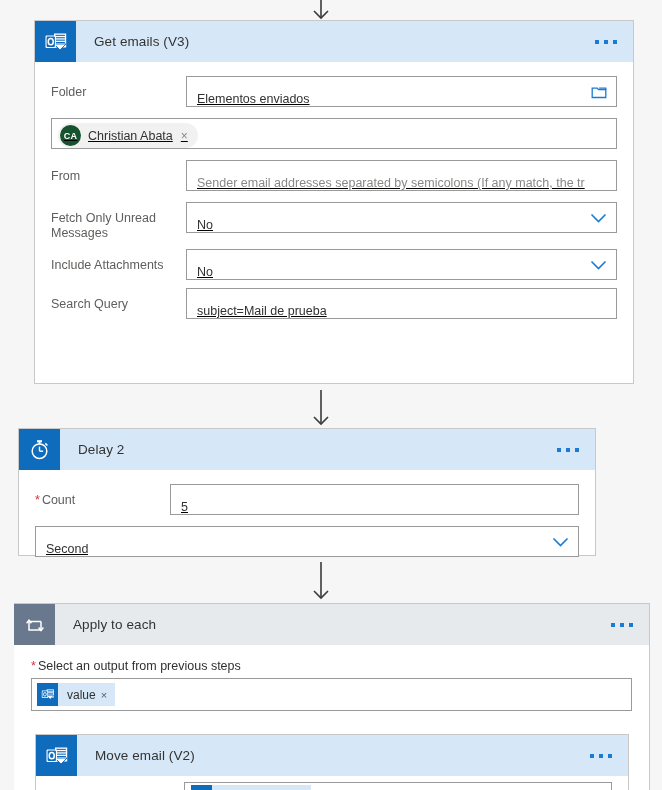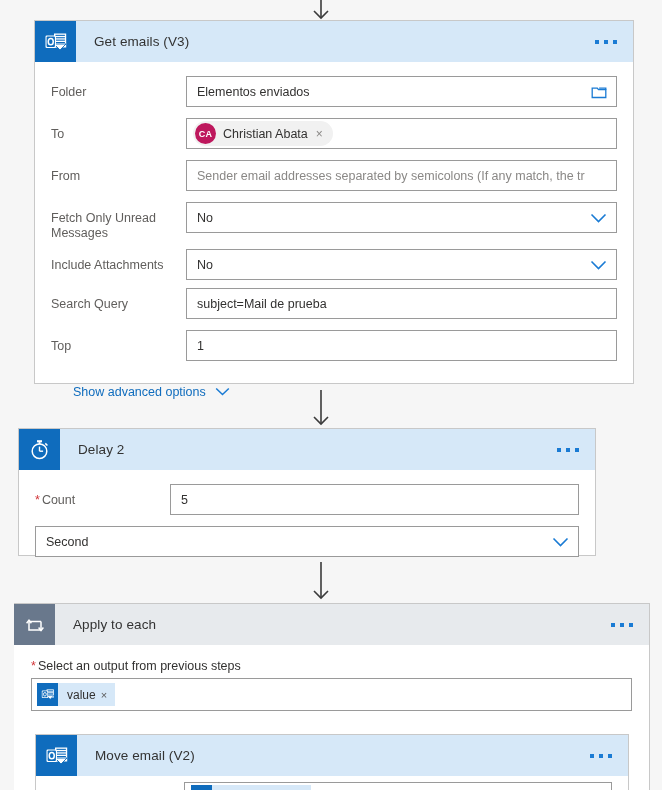--- a/index.html
+++ b/index.html
@@ -84,22 +84,23 @@
     padding-top: 9px;
   }
   .field-label .req { color: #d13438; margin-right: 2px; }
   .control {
     flex: 1 1 auto;
     position: relative;
     min-height: 31px;
     border: 1px solid #9a9a9a;
     background: #ffffff;
     display: flex;
-    align-items: center;
+    align-items: flex-end;
     padding: 0 10px;
+    text-decoration: underline;
   }
   .control .val {
     font-size: 12.5px;
     color: #323130;
     white-space: nowrap;
     overflow: hidden;
   }
   .control .ph {
     font-size: 12.5px;
     color: #8a8886;
@@ -118,21 +119,21 @@
     display: inline-flex;
     align-items: center;
     background: #f1f1f1;
     border-radius: 16px;
     height: 25px;
     padding: 0 2px 0 2px;
   }
   .avatar {
     width: 21px; height: 21px;
     border-radius: 50%;
-    background: #be185d;
+    background: #14532d;
     color: #ffffff;
     font-size: 9px;
     font-weight: bold;
     display: flex;
     align-items: center;
     justify-content: center;
     letter-spacing: .2px;
   }
   .chip-name {
     font-size: 12.5px;
@@ -273,21 +274,20 @@
             <svg width="16" height="14" viewBox="0 0 16 14">
               <path d="M1.2 3.2 h5.1 l1.3 1.5 h7.2 v7.8 h-13.6 z" fill="none" stroke="#1a7bd4" stroke-width="1.3"></path>
               <path d="M8.1 3.2 h6.7 v1.5" fill="none" stroke="#1a7bd4" stroke-width="1.3"></path>
             </svg>
           </span>
         </div>
       </div>
 
       
       <div class="form-row">
-        <div class="field-label">To</div>
         <div class="control" style="padding:0 6px;">
           <span class="person-chip">
             <span class="avatar">CA</span>
             <span class="chip-name">Christian Abata</span>
             <span class="chip-x">×</span>
           </span>
         </div>
       </div>
 
       
@@ -326,35 +326,21 @@
 
       
       <div class="form-row">
         <div class="field-label">Search Query</div>
         <div class="control">
           <span class="val">subject=Mail de prueba</span>
         </div>
       </div>
 
       
-      <div class="form-row">
-        <div class="field-label">Top</div>
-        <div class="control">
-          <span class="val">1</span>
-        </div>
-      </div>
-
-      <div class="advlink">
-        <span>Show advanced options</span>
-        <span>
-          <svg width="15" height="9" viewBox="0 0 15 9">
-            <polyline points="1.2,1.5 7.5,7.5 13.8,1.5" fill="none" stroke="#1a7bd4" stroke-width="1.5"></polyline>
-          </svg>
-        </span>
-      </div>
+
     </div>
   </div>
 
   <div class="connector" style="left:301px; top:390px;">
     <svg width="22" height="38" viewBox="0 0 22 38">
       <line x1="11" y1="0" x2="11" y2="33" stroke="#3b3b3b" stroke-width="1.6"></line>
       <polyline points="4,27 11,34 18,27" fill="none" stroke="#3b3b3b" stroke-width="1.6"></polyline>
     </svg>
   </div>
 

